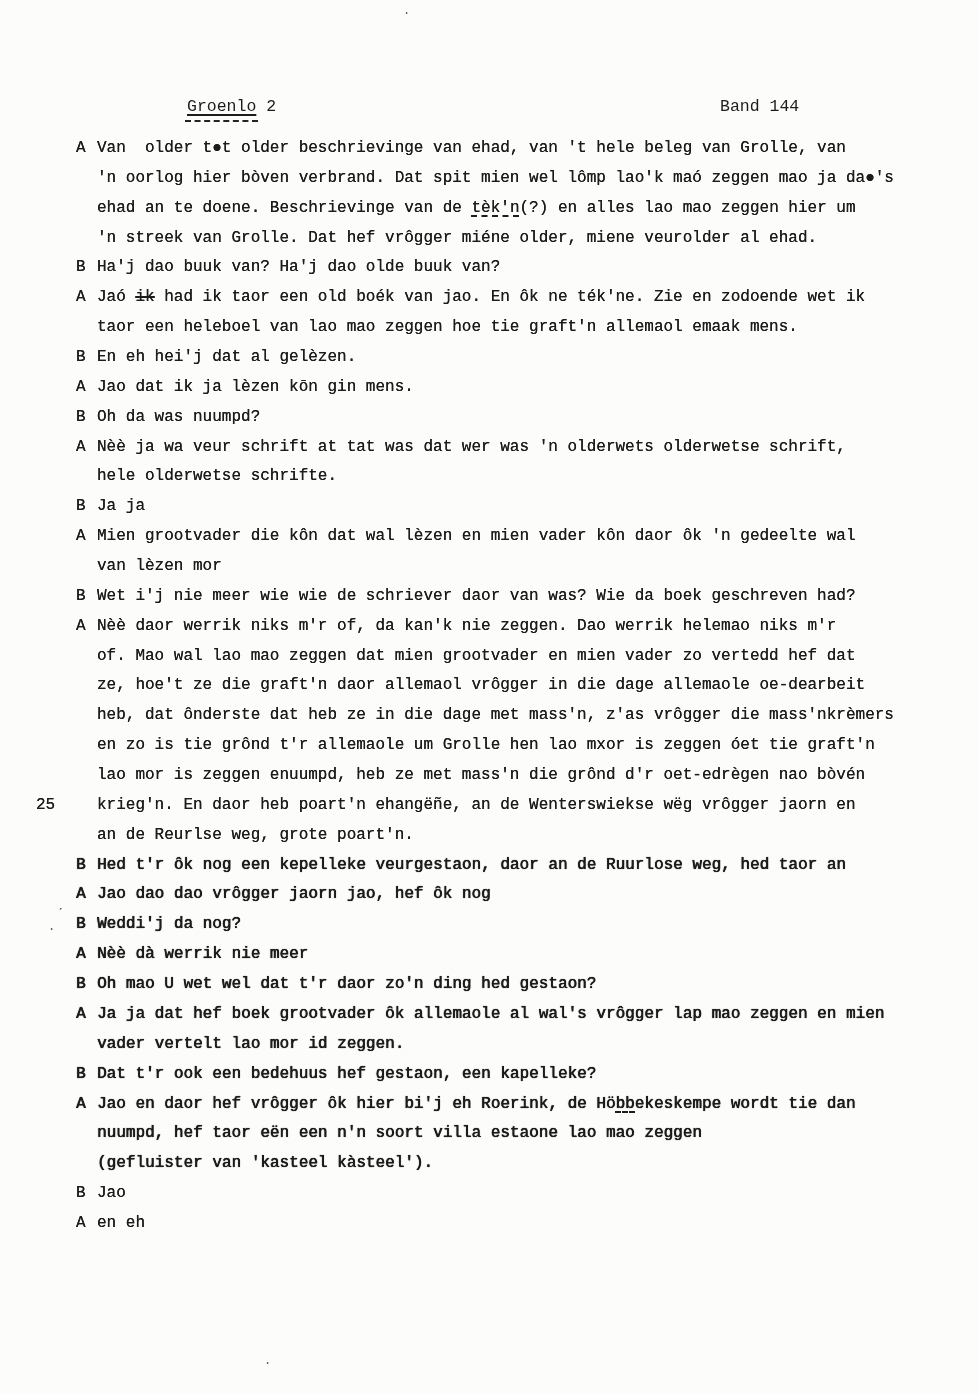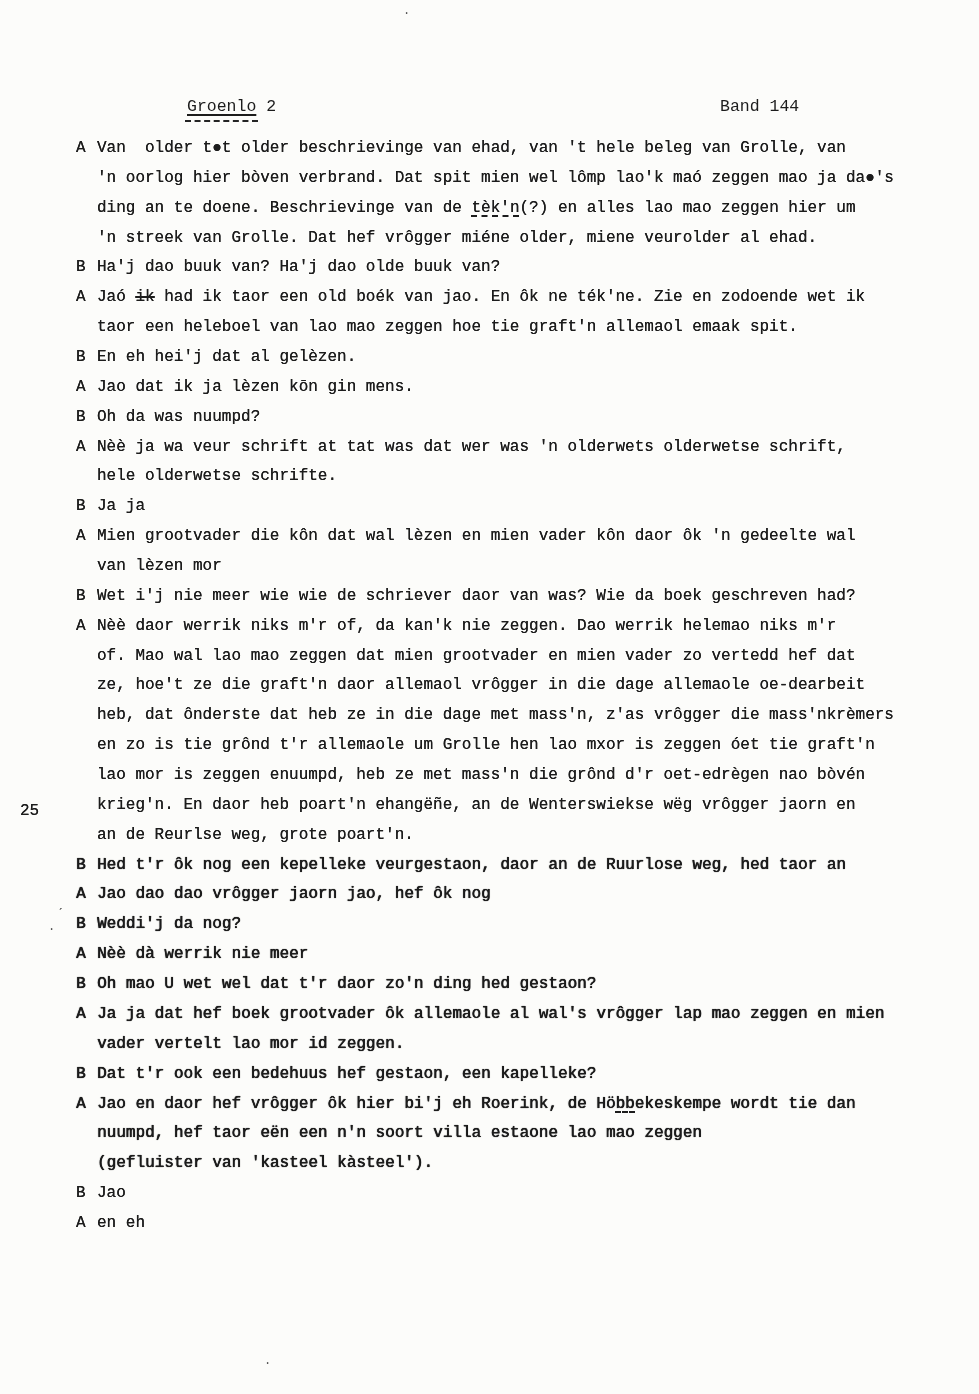--- a/index.html
+++ b/index.html
@@ -24,21 +24,21 @@
   .line {
     position:relative;
     height:29.87px; line-height:29.87px;
     padding-left:97px;
     font-size:16px;
     white-space:pre;
     text-shadow:0 0 0.5px currentColor;
   }
   .line.bold { text-shadow:0 0 1px currentColor, 0.4px 0 0 currentColor; }
   .speaker { position:absolute; left:76px; }
-  .margin-num { position:absolute; left:20px;margin-top:6px; }
+  .margin-num { position:absolute; left:36px; }
   .seg-strike { text-decoration:line-through; text-decoration-thickness:1.5px; }
   .seg-udash { position:relative; }
   .seg-udash::after {
     content:""; position:absolute; left:0; right:0; bottom:0px;
     border-bottom:2px dashed currentColor;
   }
   .seg-below { display:inline-block; width:0; overflow:visible; transform:translate(-19px,10px); }
   .stray { position:absolute; color:#555; font-size:12px; line-height:1; }
 </style>
 </head>
@@ -47,25 +47,25 @@
 <div class="page">
 
   <div class="header-row">
     <div class="title-left"><span class="u2">Groenlo</span><span> 2</span></div>
     <div class="title-right">Band 144</div>
   </div>
 
   <div class="transcript">
       <div class="line"><span class="speaker">A</span><span><span>Van  older t●t older beschrievinge van ehad, van 't hele beleg van Grolle, van</span></span></div>
       <div class="line"><span><span>'n oorlog hier bòven verbrand. Dat spit mien wel lômp lao'k maó zeggen mao ja da●'s</span></span></div>
-      <div class="line"><span><span>ding an te doene. Beschrievinge van de </span><span class="seg-udash">tèk'n</span><span>(?) en alles lao mao zeggen hier um</span></span></div>
+      <div class="line"><span><span>ehad an te doene. Beschrievinge van de </span><span class="seg-udash">tèk'n</span><span>(?) en alles lao mao zeggen hier um</span></span></div>
       <div class="line"><span><span>'n streek van Grolle. Dat hef vrôgger miéne older, miene veurolder al ehad.</span></span></div>
       <div class="line"><span class="speaker">B</span><span><span>Ha'j dao buuk van? Ha'j dao olde buuk van?</span></span></div>
       <div class="line"><span class="speaker">A</span><span><span>Jaó </span><span class="seg-strike">ik</span><span> had ik taor een old boék van jao. En ôk ne ték'ne. Zie en zodoende wet ik</span></span></div>
-      <div class="line"><span><span>taor een heleboel van lao mao zeggen hoe tie graft'n allemaol emaak spit.</span></span></div>
+      <div class="line"><span><span>taor een heleboel van lao mao zeggen hoe tie graft'n allemaol emaak mens.</span></span></div>
       <div class="line"><span class="speaker">B</span><span><span>En eh hei'j dat al gelèzen.</span></span></div>
       <div class="line"><span class="speaker">A</span><span><span>Jao dat ik ja lèzen kōn gin mens.</span></span></div>
       <div class="line"><span class="speaker">B</span><span><span>Oh da was nuumpd?</span></span></div>
       <div class="line"><span class="speaker">A</span><span><span>Nèè ja wa veur schrift at tat was dat wer was 'n olderwets olderwetse schrift,</span></span></div>
       <div class="line"><span><span>hele olderwetse schrifte.</span></span></div>
       <div class="line"><span class="speaker">B</span><span><span>Ja ja</span></span></div>
       <div class="line"><span class="speaker">A</span><span><span>Mien grootvader die kôn dat wal lèzen en mien vader kôn daor ôk 'n gedeelte wal</span></span></div>
       <div class="line"><span><span>van lèzen mor</span></span></div>
       <div class="line"><span class="speaker">B</span><span><span>Wet i'j nie meer wie wie de schriever daor van was? Wie da boek geschreven had?</span></span></div>
       <div class="line"><span class="speaker">A</span><span><span>Nèè daor werrik niks m'r of, da kan'k nie zeggen. Dao werrik helemao niks m'r</span></span></div>

